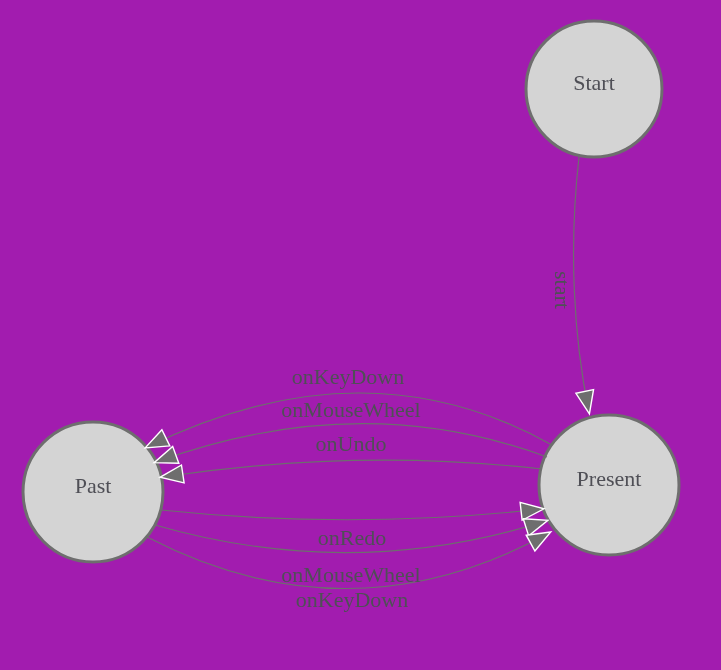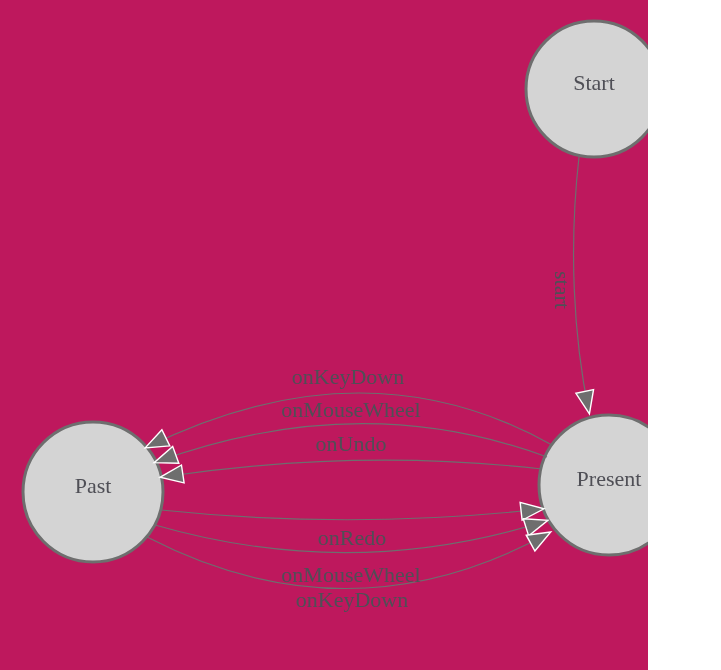--- a/index.html
+++ b/index.html
@@ -2,23 +2,23 @@
 <html><head>
 <meta charset="utf-8">
 <style>
   html, body {
     margin: 0;
     padding: 0;
     background: #ffffff;
   }
   .canvas-wrap {
     position: relative;
-    width: 648px;
+    width: 721px;
     height: 670px;
-    background: #be185d;
+    background: #a21caf;
     overflow: hidden;
     font-family: "Liberation Serif", "DejaVu Serif", serif;
   }
   svg text {
     font-family: "Liberation Serif", "DejaVu Serif", serif;
     font-size: 22px;
     fill: #4f4f56;
   }
   .edge {
     fill: none;

